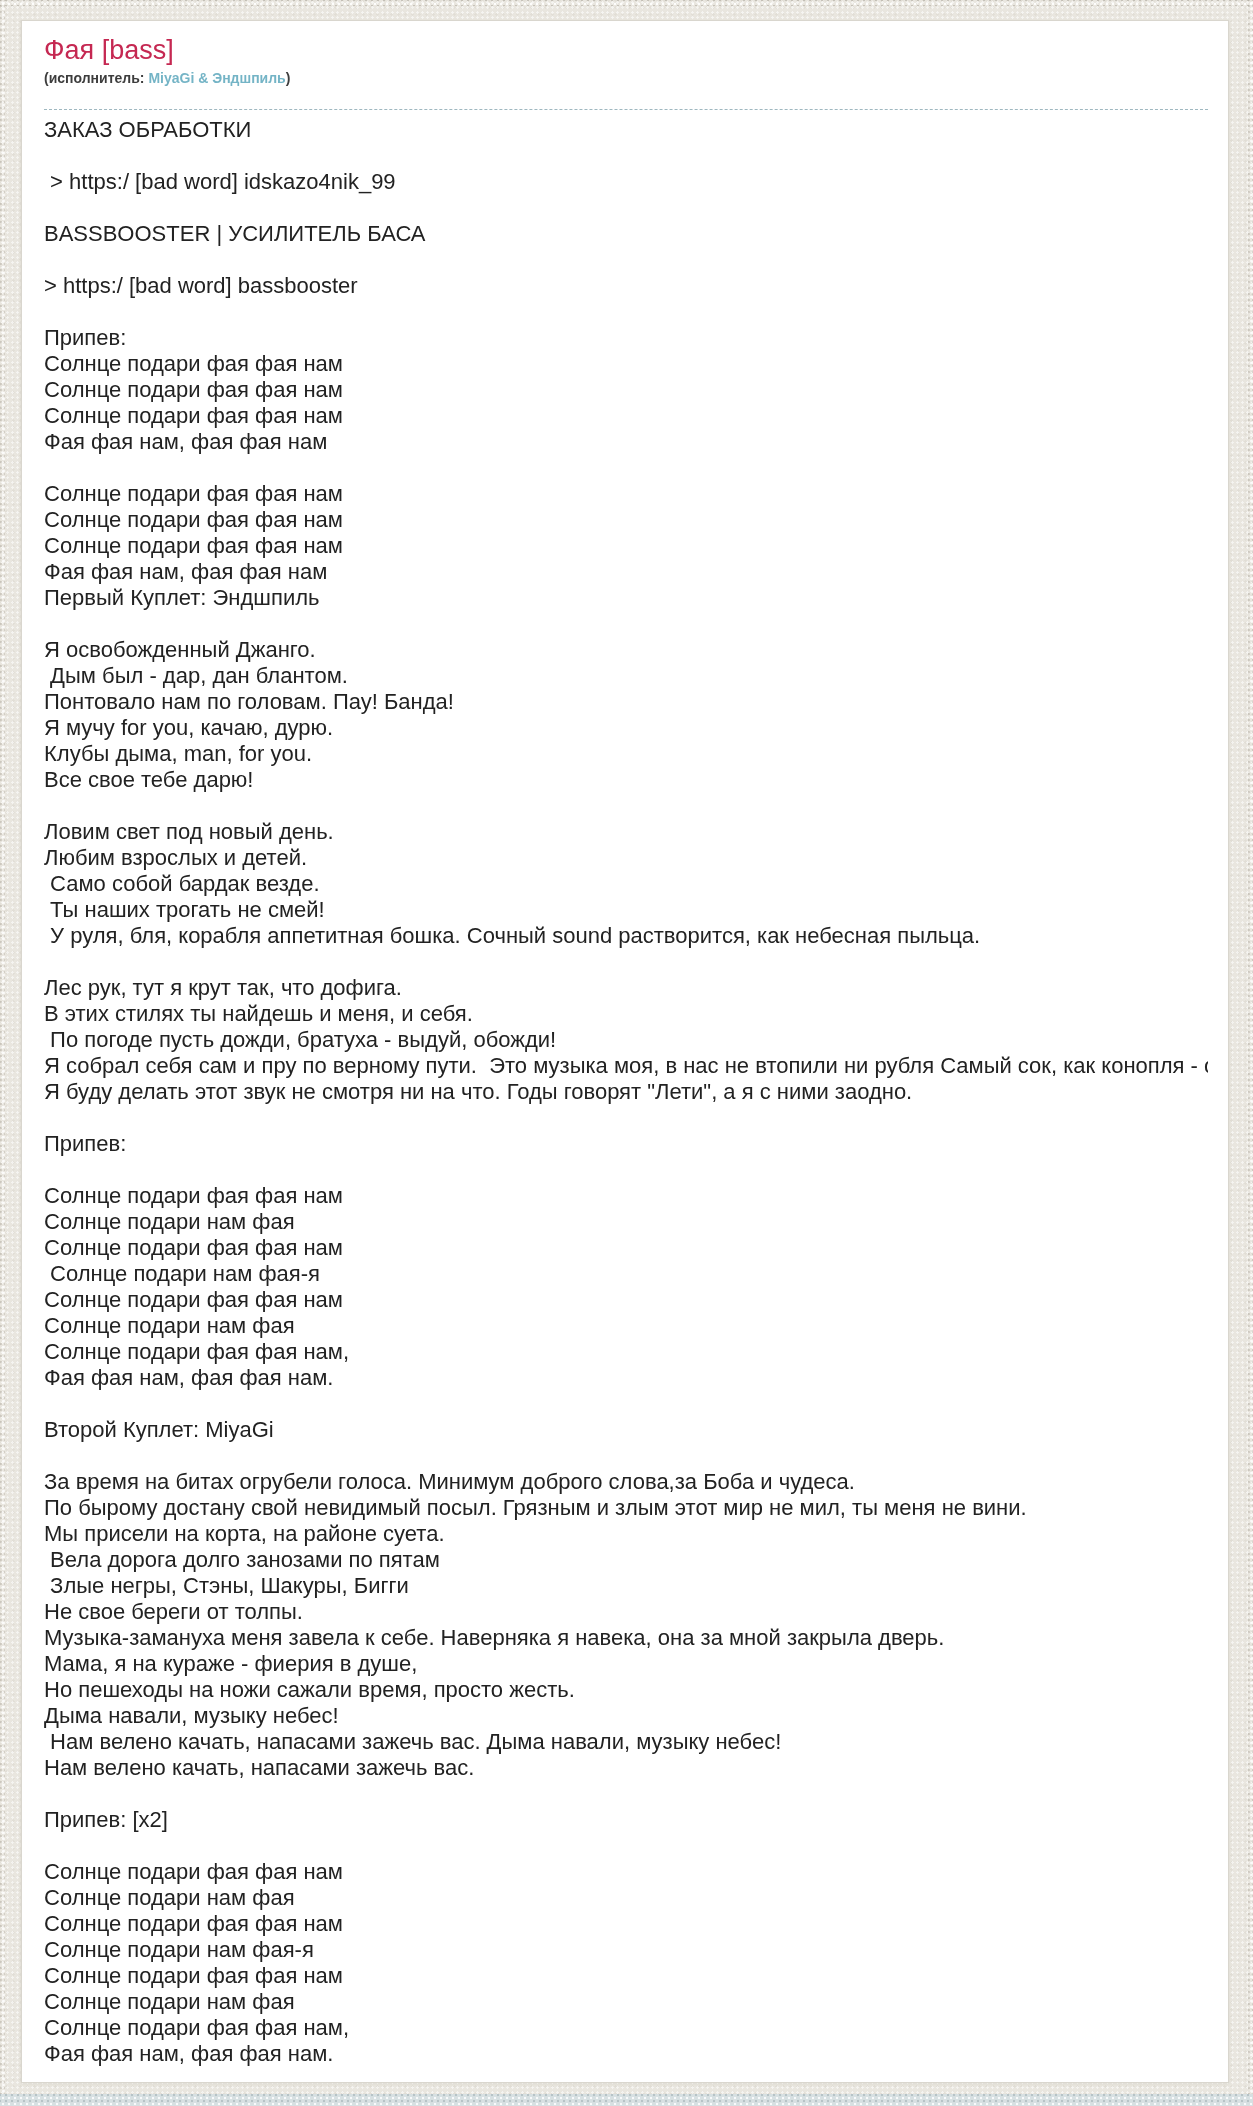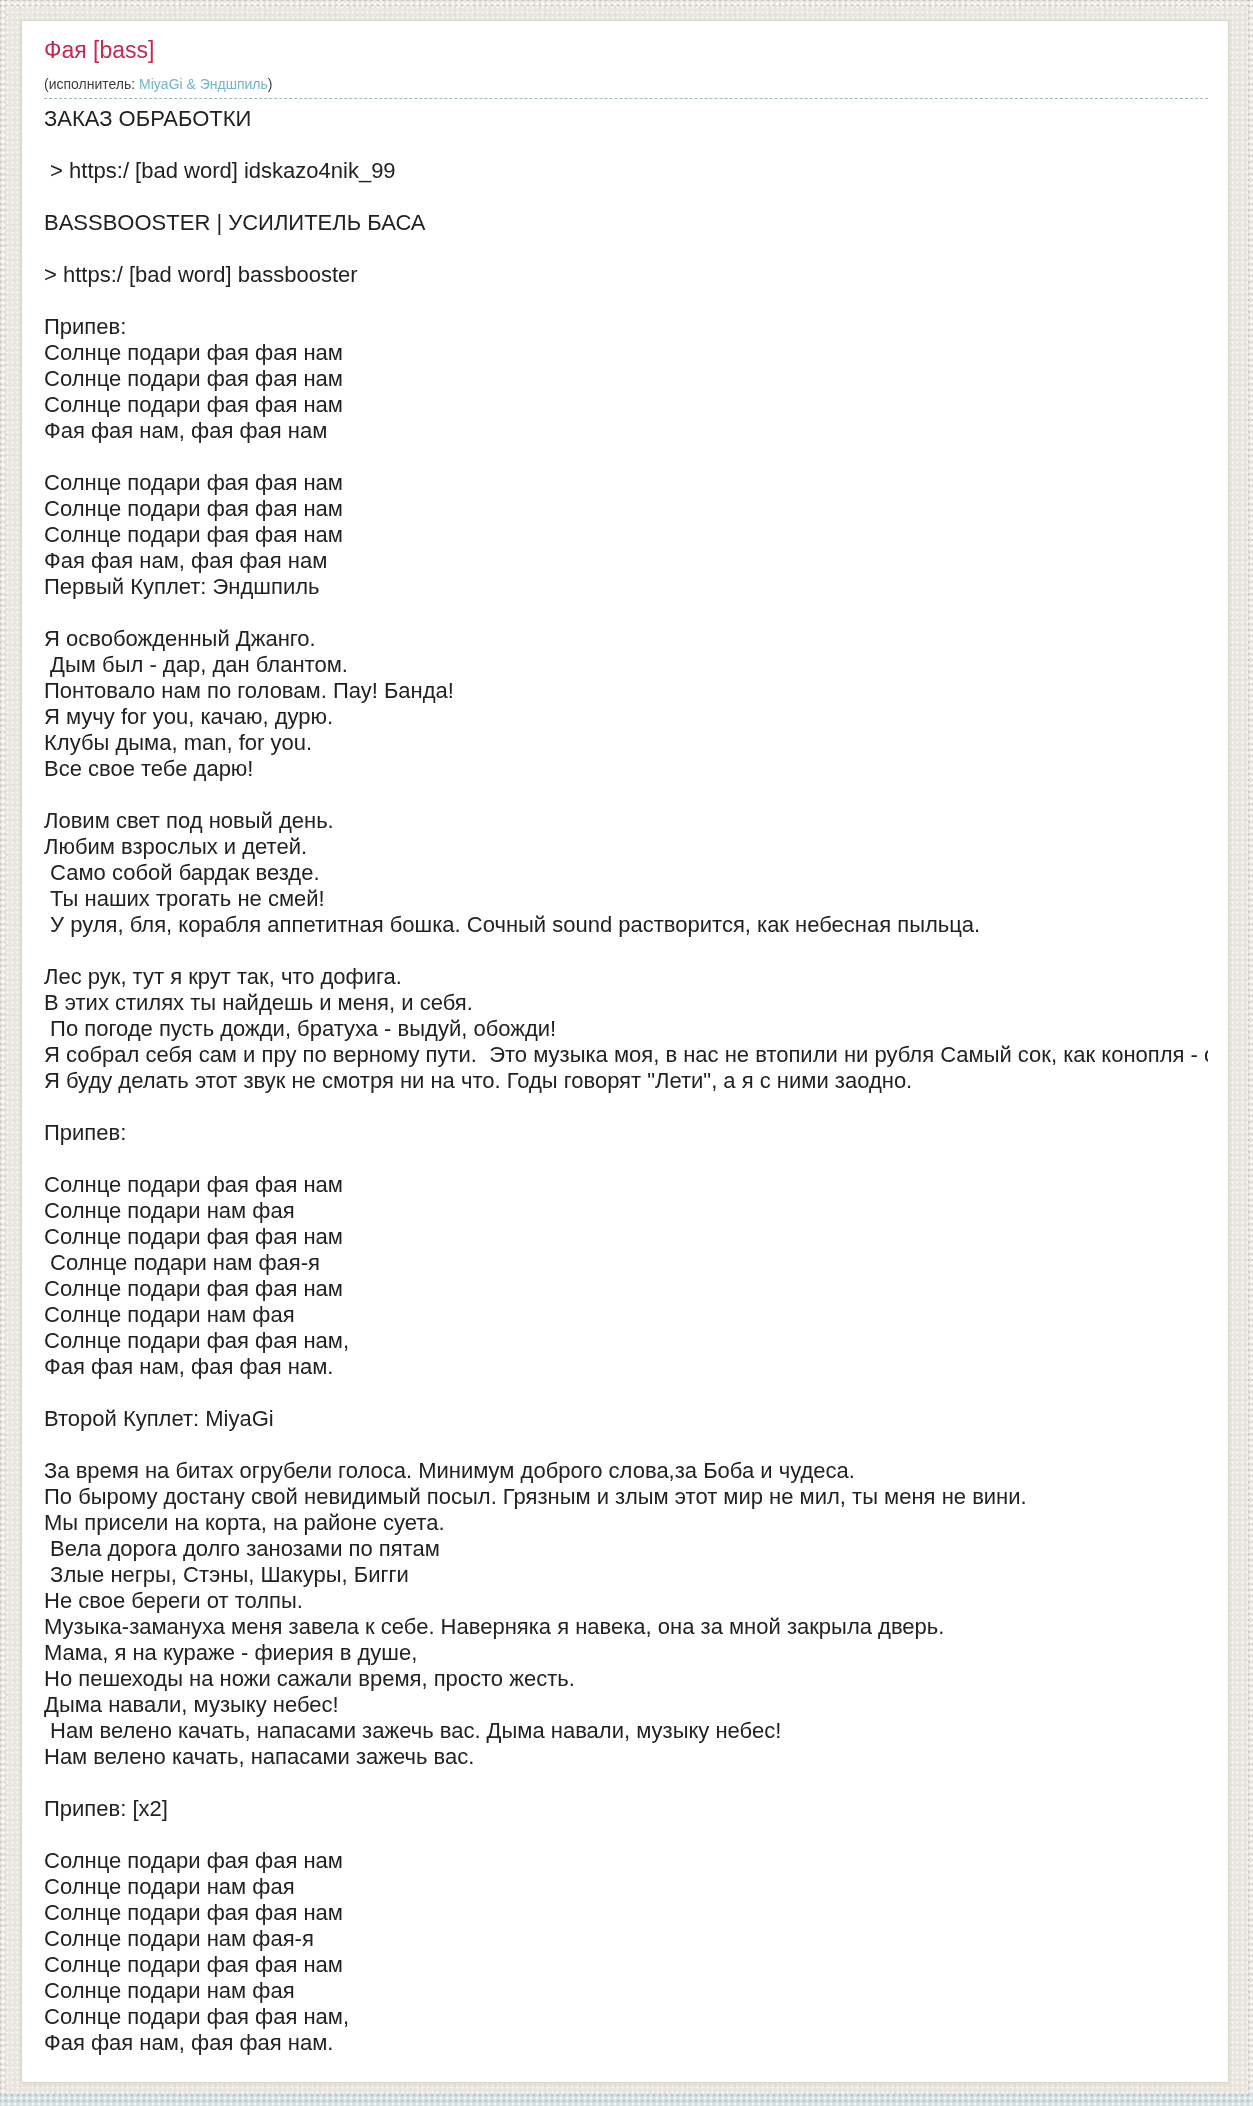--- a/index.html
+++ b/index.html
@@ -45,30 +45,31 @@
     width:1208px; height:2063px;
     box-sizing:border-box;
     background:#ffffff;
     border:1px solid #d9d6ce;
     box-shadow:0 1px 3px rgba(90,85,70,0.08);
     padding:14px 20px 0 22px;
     overflow:hidden;
   }
   .title {
     margin:0;
-    font-size:23px; line-height:30px;
+    font-size:27px; line-height:30px;
     font-weight:400;
     color:#c52852;
   }
   .artist {
-    margin-top:10px;
+    margin-top:4px;
     font-size:14px; line-height:18px;
     color:#3d3d3d;
-    padding-bottom:5px;
+    padding-bottom:22px;
     border-bottom:1px dashed #9fb8c0;
+    font-weight:bold;
   }
   .artist-link {
     color:#74b4c6;
     text-decoration:none;
     cursor:pointer;
   }
   .lyrics {
     margin-top:7px;
     font-size:22px; line-height:26px;
     color:#222222;

